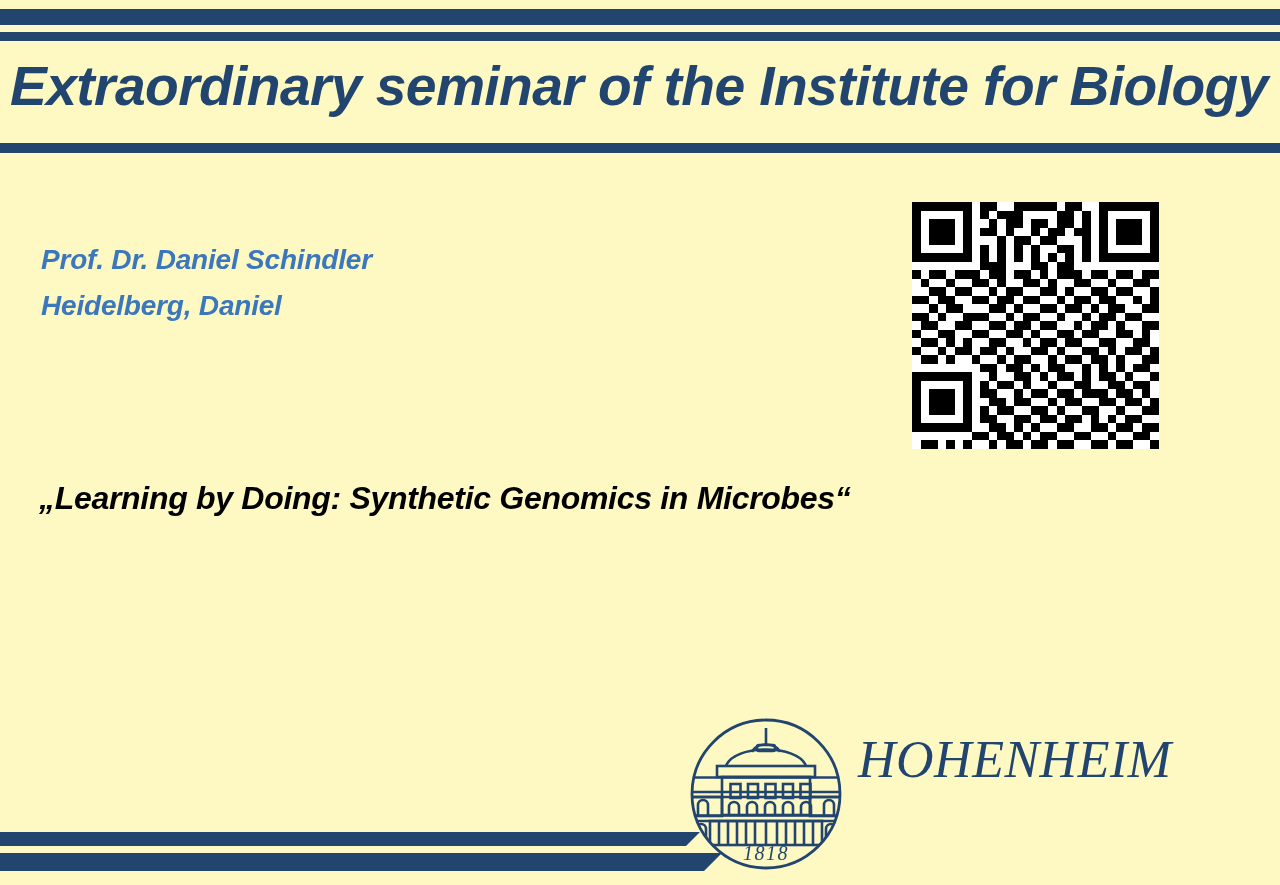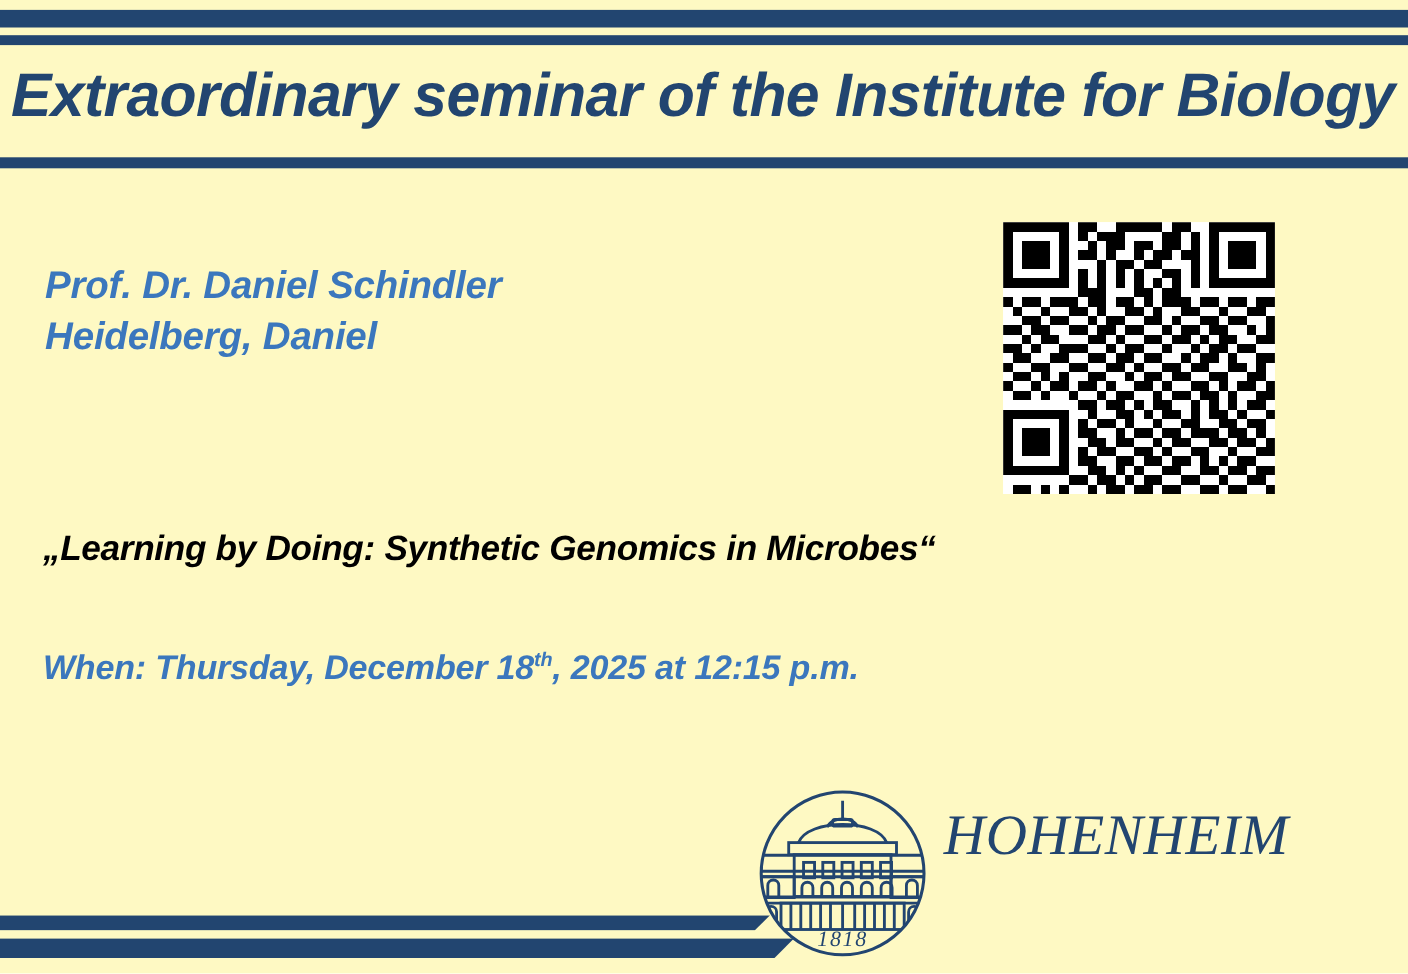--- a/index.html
+++ b/index.html
@@ -46,21 +46,21 @@
     transform-origin: left center;
   }
 
   
   .speaker {
     position: absolute;
     left: 41px;
     top: 237px;
     color: #3b77bd;
     font-weight: bold;
-    font-size: 35px;
+    font-size: 28px;
     line-height: 46px;
     letter-spacing: -0.2px;
     white-space: nowrap;
   }
   .speaker div { white-space: nowrap; }
 
   
   .seminar-title {
     position: absolute;
     left: 39px;
@@ -622,21 +622,20 @@
         <rect x="22" y="28" width="1" height="1" fill="#000000"></rect>
         <rect x="24" y="28" width="1" height="1" fill="#000000"></rect>
         <rect x="25" y="28" width="1" height="1" fill="#000000"></rect>
         <rect x="28" y="28" width="1" height="1" fill="#000000"></rect>
       </svg>
   </div>
 
   <div class="seminar-title">„Learning by Doing: Synthetic Genomics in Microbes“</div>
 
   <div class="when-where">
-    <div><span>When:</span><span> Thursday, December 18</span><sup>th</sup><span>, 2025 at 12:15 p.m.</span></div>
   </div>
 
   <div class="rule-bot-1"></div>
   <div class="rule-bot-2"></div>
 
   <div class="logo">
     <div class="logo-seal">
       <svg viewBox="0 0 160 160">
         <defs>
           <clipPath id="sealClip">

